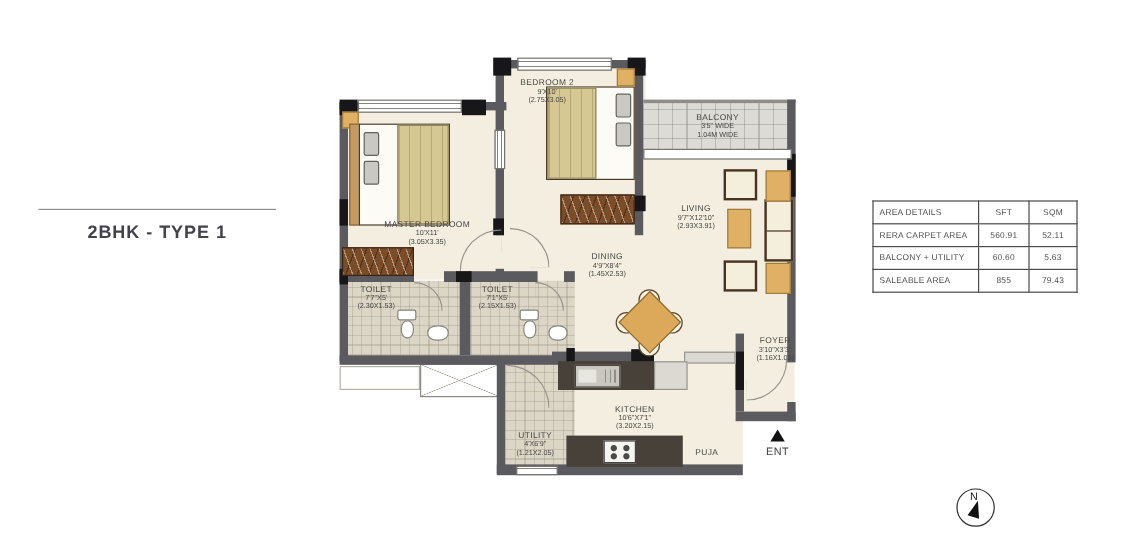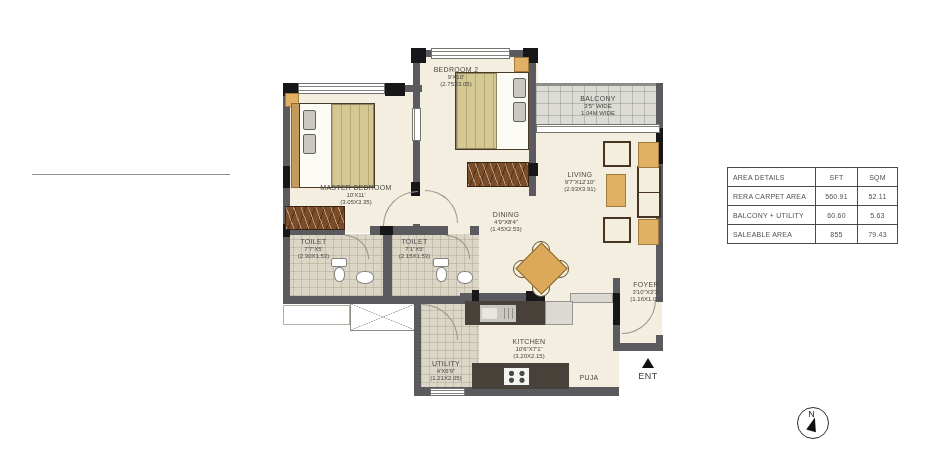--- a/index.html
+++ b/index.html
@@ -97,20 +97,21 @@
     border-bottom:10px solid #111;margin:0 auto 3px}
   .ent-text{font-size:9px;color:#3c3c3c;letter-spacing:.5px}
 </style>
 </head>
 <body>
 
 <div class="page">
 
   <div class="titleblock">
     <div class="rule"></div>
+    <h2>2BHK - TYPE 1</h2>
   </div>
 
   <table class="area-table">
     <tbody>
         <tr>
       <td>AREA DETAILS</td>
       <td>SFT</td>
       <td>SQM</td>
     </tr>
     <tr>

